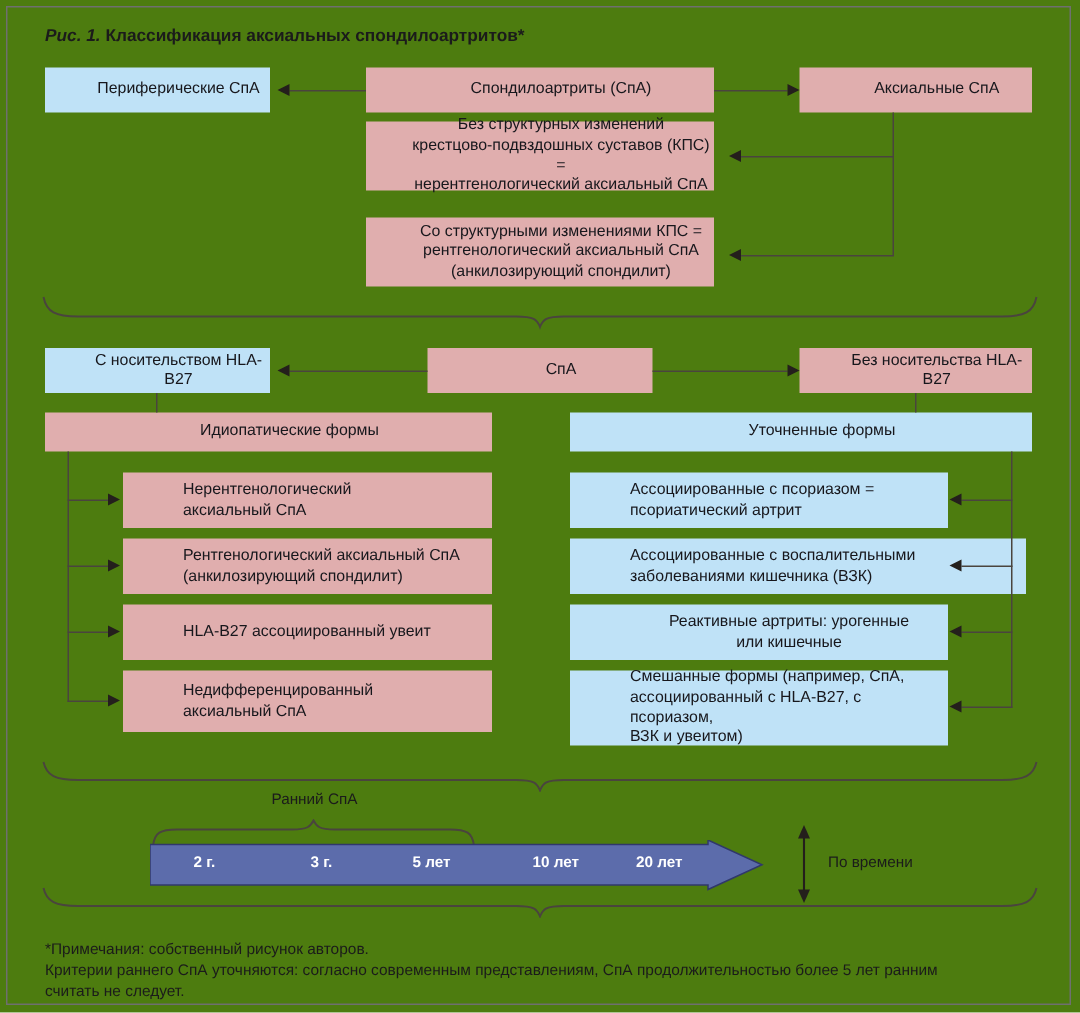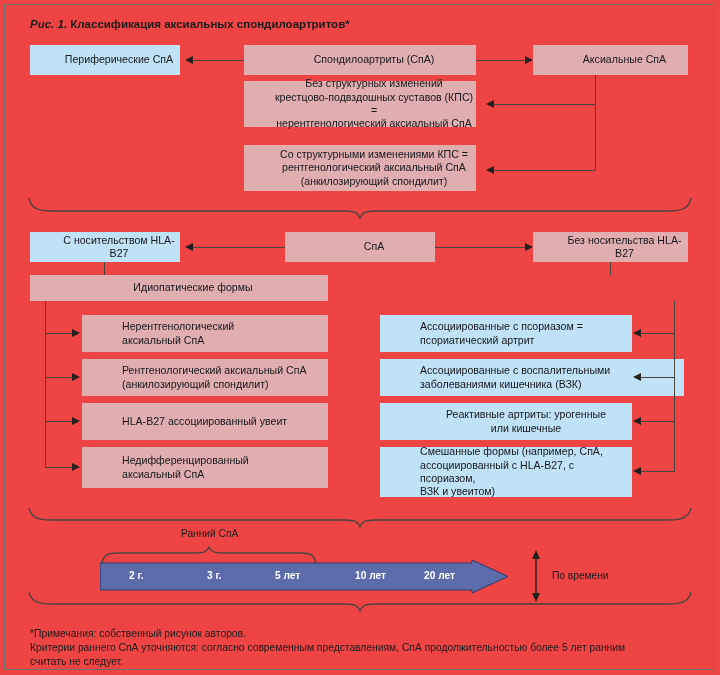--- a/index.html
+++ b/index.html
@@ -1,17 +1,17 @@
 <!DOCTYPE html>
 <html><head>
 <meta charset="utf-8">
 <style>
   html,body{margin:0;padding:0;background:#ffffff;}
   body{font-family:"Liberation Sans","DejaVu Sans",sans-serif;}
-  #page{position:relative;width:720px;height:675px;background:#ef4444;overflow:hidden;}
+  #page{position:relative;width:720px;height:675px;background:#4d7c0f;overflow:hidden;}
   #frame{position:absolute;left:4px;top:4px;width:710px;height:666px;border:1px solid #6f6f6f;box-sizing:border-box;}
 
   .cap{position:absolute;font-size:11.5px;color:#1b1b1b;font-weight:bold;letter-spacing:0px;white-space:nowrap;}
   .cap .ital{font-style:italic;font-weight:bold;}
 
   .box{position:absolute;box-sizing:border-box;display:flex;align-items:center;
        font-size:10.6px;color:#17171c;line-height:13.4px;}
   .pink{background:#e0aeae;}
   .blue{background:#bfe2f7;}
   .ctr{justify-content:center;text-align:center;}
@@ -96,20 +96,23 @@
     <span>Без носительства HLA-B27</span>
   </div>
 
   <div class="ln h" style="left:193px;top:246.5px;width:92px;"></div>
   <div class="arw arw-l" style="left:185px;top:242.5px;"></div>
   <div class="ln h" style="left:435px;top:246.5px;width:90px;"></div>
   <div class="arw arw-r" style="left:525px;top:242.5px;"></div>
 
   <div class="box pink ctr" style="left:30px;top:275px;width:298px;height:26px;">
     <span>Идиопатические формы</span>
+  </div>
+  <div class="box blue ctr" style="left:380px;top:275px;width:308px;height:26px;">
+    <span>Уточненные формы</span>
   </div>
 
   <div class="ln v" style="left:104px;top:262px;height:13px;"></div>
   <div class="ln v" style="left:610px;top:262px;height:13px;"></div>
 
   <div class="box pink lft" style="left:82px;top:315px;width:246px;height:37px;">
     <span style="white-space:pre-line;">Нерентгенологический
 аксиальный СпА</span>
   </div>
   <div class="box pink lft" style="left:82px;top:359px;width:246px;height:37px;">

